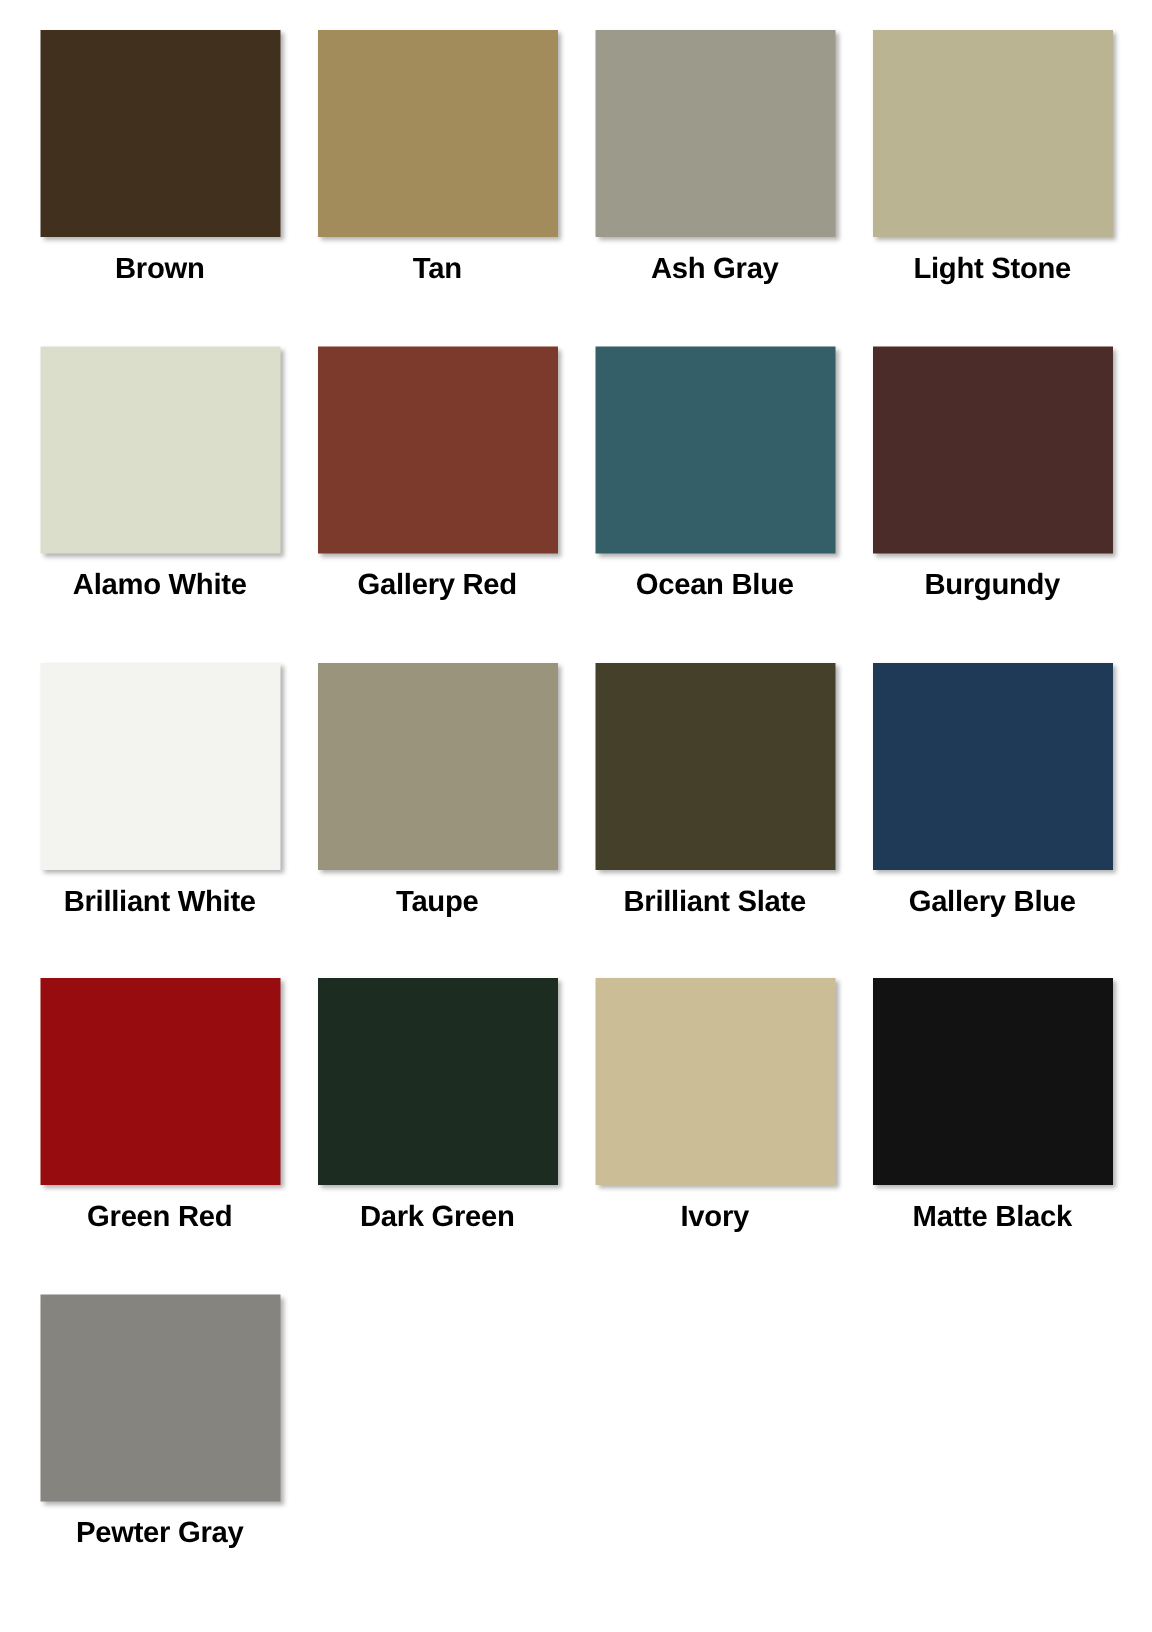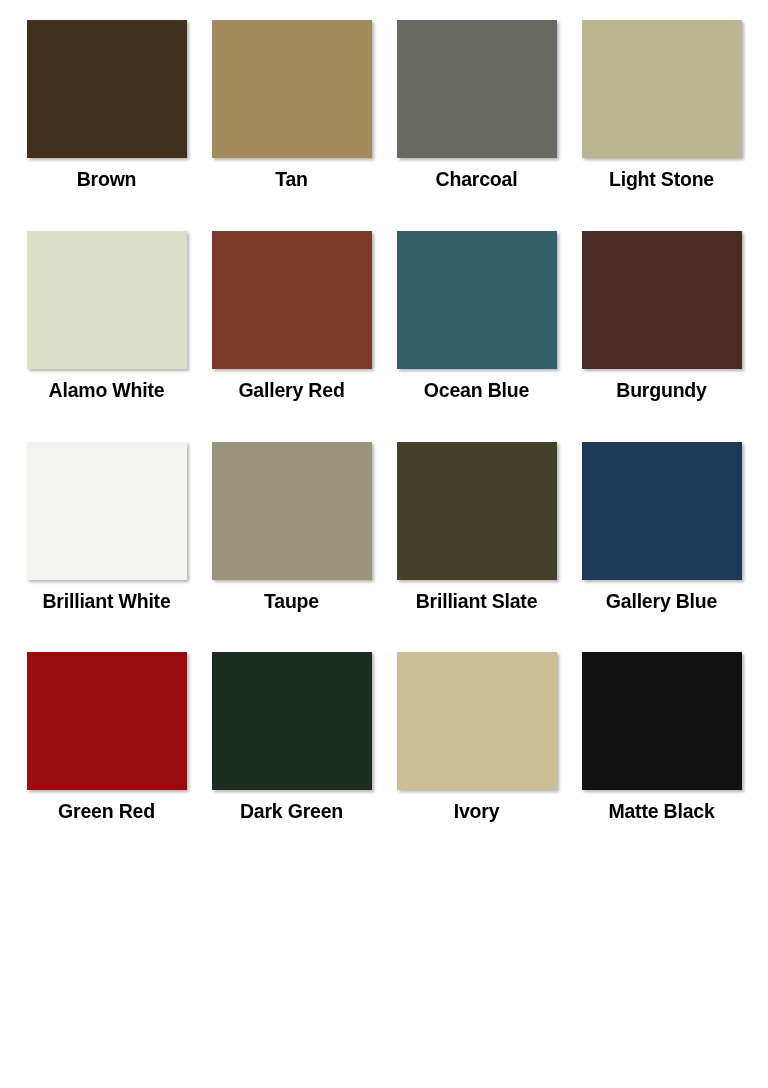--- a/index.html
+++ b/index.html
@@ -58,22 +58,22 @@
 <div id="swatch-grid">
     <div class="swatch-cell">
       <div class="swatch-chip" style="background-color: rgb(66, 48, 30);"></div>
       <div class="swatch-label">Brown</div>
     </div>
     <div class="swatch-cell">
       <div class="swatch-chip" style="background-color: rgb(163, 140, 92);"></div>
       <div class="swatch-label">Tan</div>
     </div>
     <div class="swatch-cell">
-      <div class="swatch-chip" style="background-color: rgb(104, 106, 98);"></div>
-      <div class="swatch-label">Charcoal</div>
+      <div class="swatch-chip" style="background-color: rgb(156, 154, 139);"></div>
+      <div class="swatch-label">Ash Gray</div>
     </div>
     <div class="swatch-cell">
       <div class="swatch-chip" style="background-color: rgb(187, 180, 146);"></div>
       <div class="swatch-label">Light Stone</div>
     </div>
     <div class="swatch-cell">
       <div class="swatch-chip" style="background-color: rgb(219, 222, 203);"></div>
       <div class="swatch-label">Alamo White</div>
     </div>
     <div class="swatch-cell">
@@ -113,13 +113,17 @@
       <div class="swatch-label">Dark Green</div>
     </div>
     <div class="swatch-cell">
       <div class="swatch-chip" style="background-color: rgb(203, 190, 151);"></div>
       <div class="swatch-label">Ivory</div>
     </div>
     <div class="swatch-cell">
       <div class="swatch-chip" style="background-color: rgb(18, 18, 18);"></div>
       <div class="swatch-label">Matte Black</div>
     </div>
+    <div class="swatch-cell">
+      <div class="swatch-chip" style="background-color: rgb(133, 132, 127);"></div>
+      <div class="swatch-label">Pewter Gray</div>
+    </div>
   </div>
 
 </body></html>

